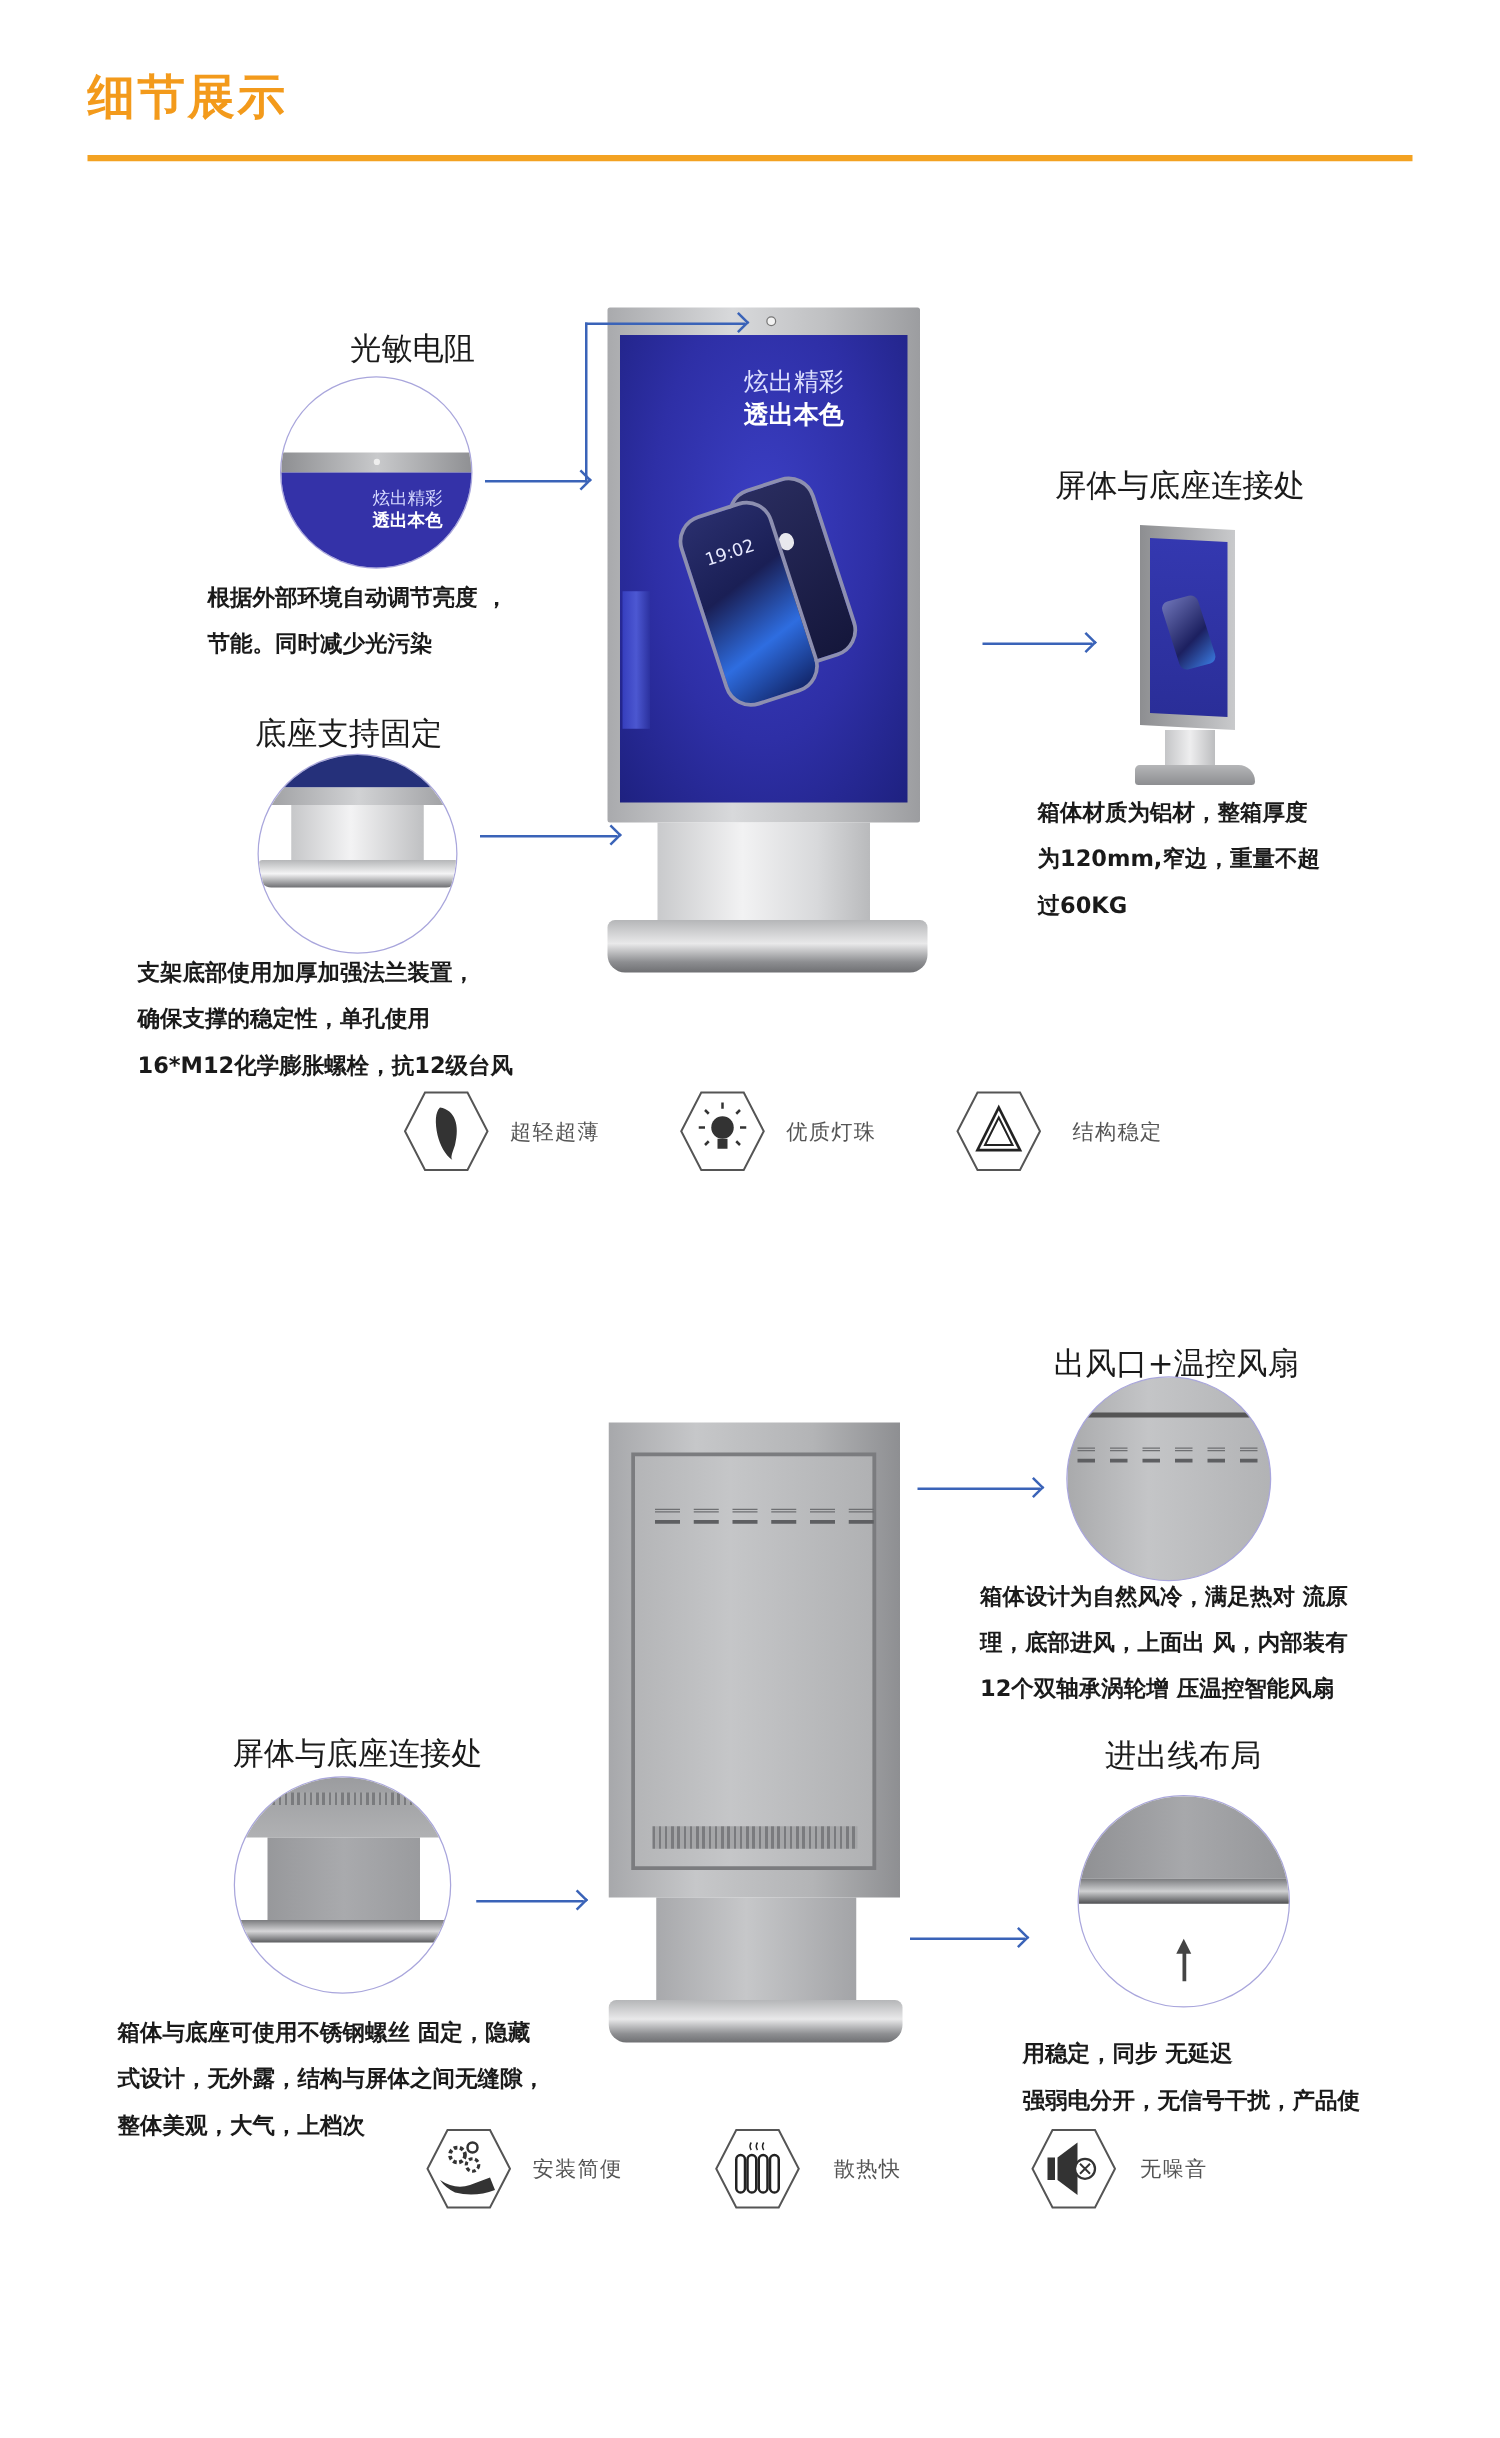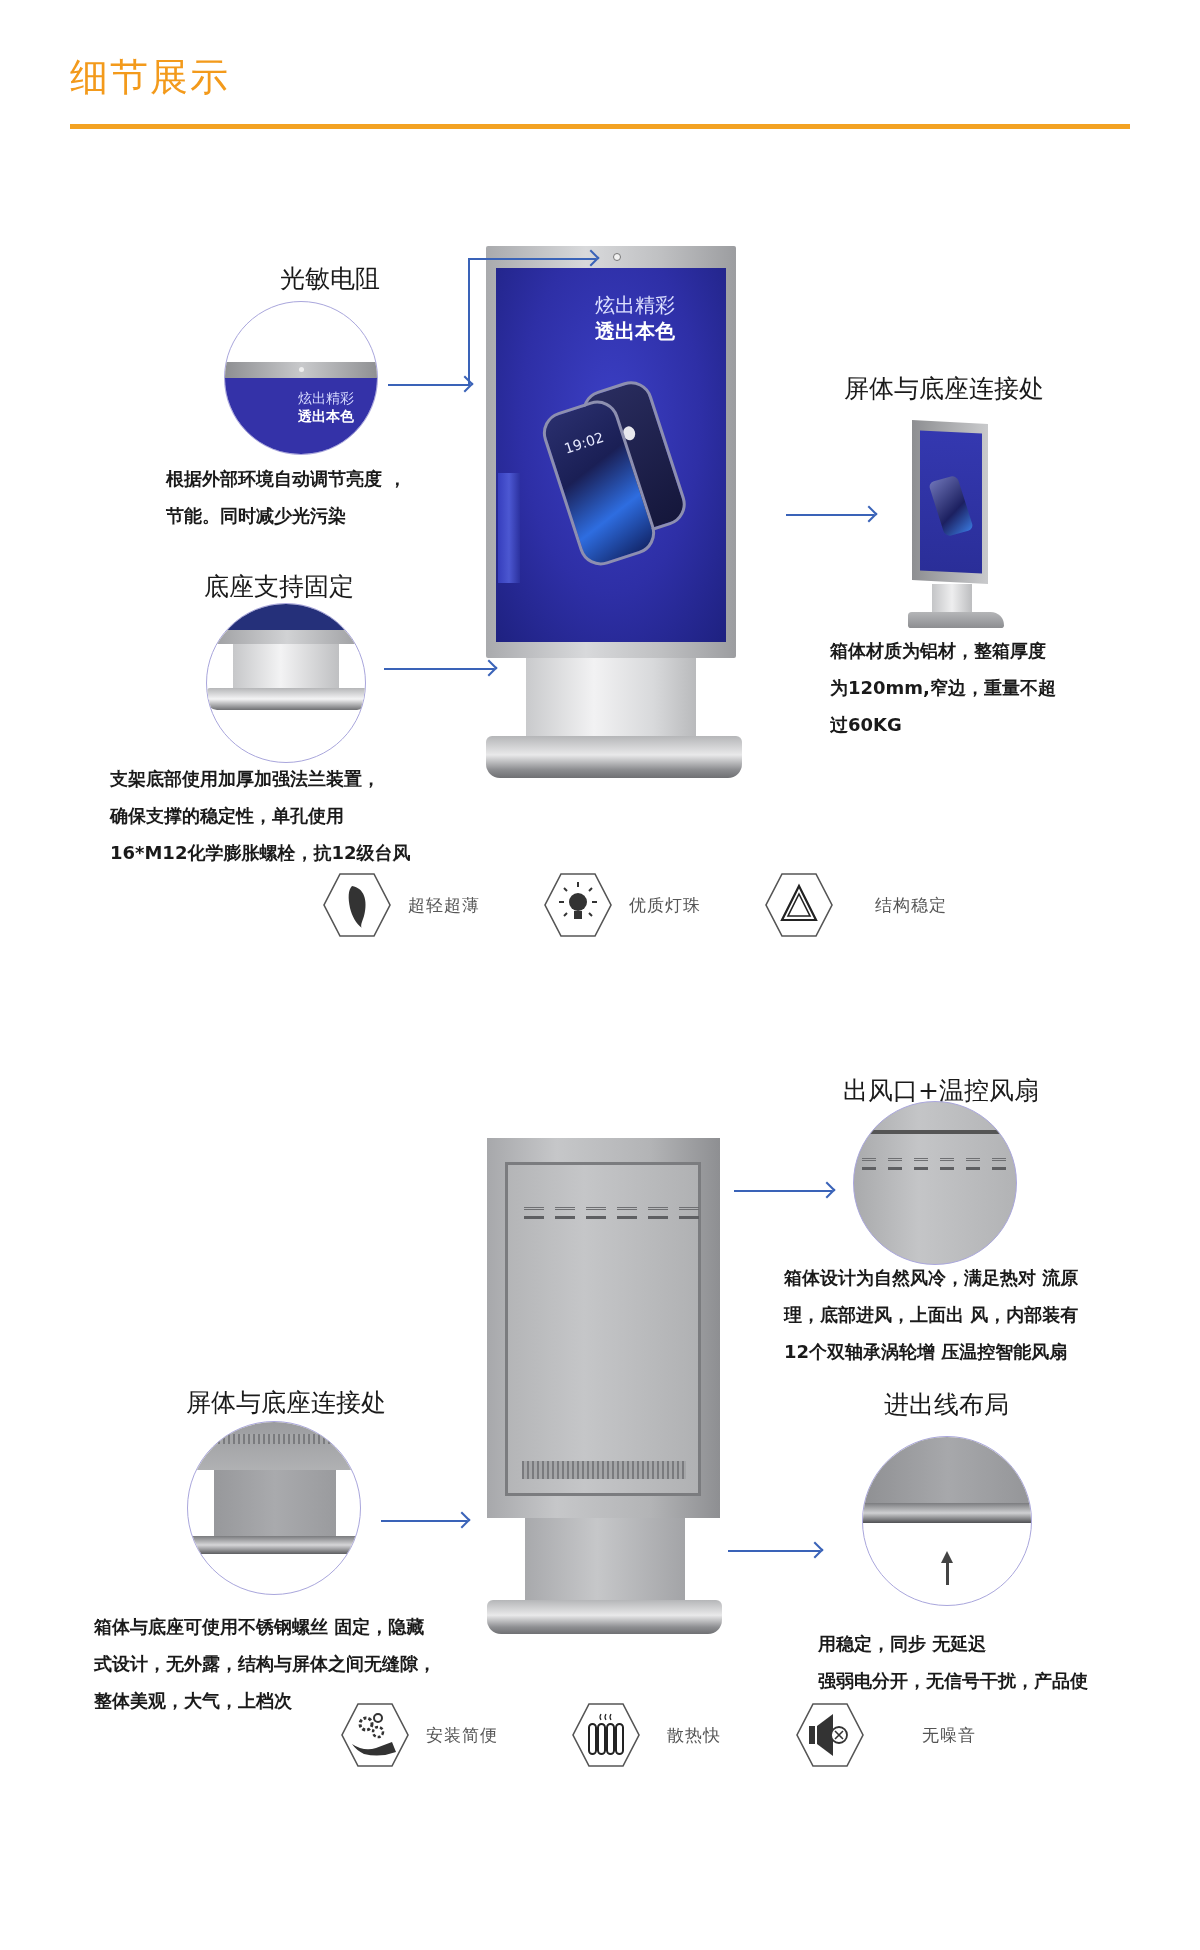--- a/index.html
+++ b/index.html
@@ -1,20 +1,20 @@
 <!DOCTYPE html>
 <html><head>
 <meta charset="utf-8">
 <style>
   * { box-sizing: border-box; margin: 0; padding: 0; }
   html, body { width: 1200px; height: 1950px; background: #ffffff; overflow: hidden; }
   body { position: relative; font-family: "DejaVu Sans", "Liberation Sans", sans-serif; color: #222; }
   .abs { position: absolute; }
 
-  .page-title { left: 70px; top: 52px; font-size: 38px; font-weight: normal; color: #f39a1b; letter-spacing: 2px; }
+  .page-title { left: 70px; top: 52px; font-size: 38px; font-weight: bold; color: #f39a1b; letter-spacing: 2px; }
   .title-rule { left: 70px; top: 124px; width: 1060px; height: 5px; background: #f3a222; }
 
   .heading { font-size: 25px; color: #1a1a1a; white-space: nowrap; }
   .desc { font-size: 18px; line-height: 37px; color: #1a1a1a; font-weight: bold; white-space: nowrap; }
 
   .circle { border-radius: 50%; overflow: hidden; border: 1.5px solid #a9a6dc; background: #fff; }
 
   
   .arrow { height: 2px; background: #3a63b8; }
   .arrow::after { content: ""; position: absolute; right: -1px; top: -6px; width: 10px; height: 10px;
@@ -144,21 +144,21 @@
     <div class="feature-label">优质灯珠</div>
   </div>
   <div class="abs feature" style="left:764px;top:872px;">
     <div class="hex">
       <svg viewBox="0 0 70 66">
           <polygon points="18,2 52,2 68,33 52,64 18,64 2,33" fill="none" stroke="#555" stroke-width="1.6"></polygon>
         <polygon points="35,14 52,48 18,48" fill="none" stroke="#222" stroke-width="2.2"></polygon>
           <polygon points="35,22 46,44 24,44" fill="none" stroke="#222" stroke-width="1.6"></polygon>
         </svg>
     </div>
-    <div class="feature-label" style="margin-left:41px;">结构稳定</div>
+    <div class="feature-label" style="margin-left:24px;">结构稳定</div>
   </div>
 </div>
 
 <div>
 
   <div class="abs" style="left:487px;top:1138px;width:235px;height:495px;">
     <div class="abs g-frame" style="left:0;top:0;width:233px;height:380px;"></div>
     <div class="abs g-inner" style="left:18px;top:24px;width:196px;height:334px;">
       <div class="abs" style="left:16px;top:42px;display:flex;gap:11px;">
         <div class="vent"></div>
@@ -240,21 +240,21 @@
             <rect x="18" y="22" width="7" height="30" rx="3.5"></rect>
             <rect x="27" y="22" width="7" height="30" rx="3.5"></rect>
             <rect x="36" y="22" width="7" height="30" rx="3.5"></rect>
             <rect x="45" y="22" width="7" height="30" rx="3.5"></rect>
         <path d="M30 18 q-2 -3 0 -6 M35 18 q-2 -3 0 -6 M40 18 q-2 -3 0 -6" stroke-width="1.2"></path>
           </g>
         </svg>
     </div>
     <div class="feature-label" style="margin-left:26px;">散热快</div>
   </div>
-  <div class="abs feature" style="left:795px;top:1702px;gap:39px;">
+  <div class="abs feature" style="left:824px;top:1702px;">
     <div class="hex">
       <svg viewBox="0 0 70 66">
           <polygon points="18,2 52,2 68,33 52,64 18,64 2,33" fill="none" stroke="#555" stroke-width="1.6"></polygon>
         <rect x="14" y="24" width="6" height="18" fill="#333"></rect>
           <polygon points="22,24 38,12 38,54 22,42" fill="#333"></polygon>
         <circle cx="44" cy="33" r="8" fill="#fff" stroke="#333" stroke-width="1.8"></circle>
           <path d="M40 29 L48 37 M48 29 L40 37" stroke="#333" stroke-width="1.6"></path>
         </svg>
     </div>
     <div class="feature-label" style="margin-left:18px;">无噪音</div>

